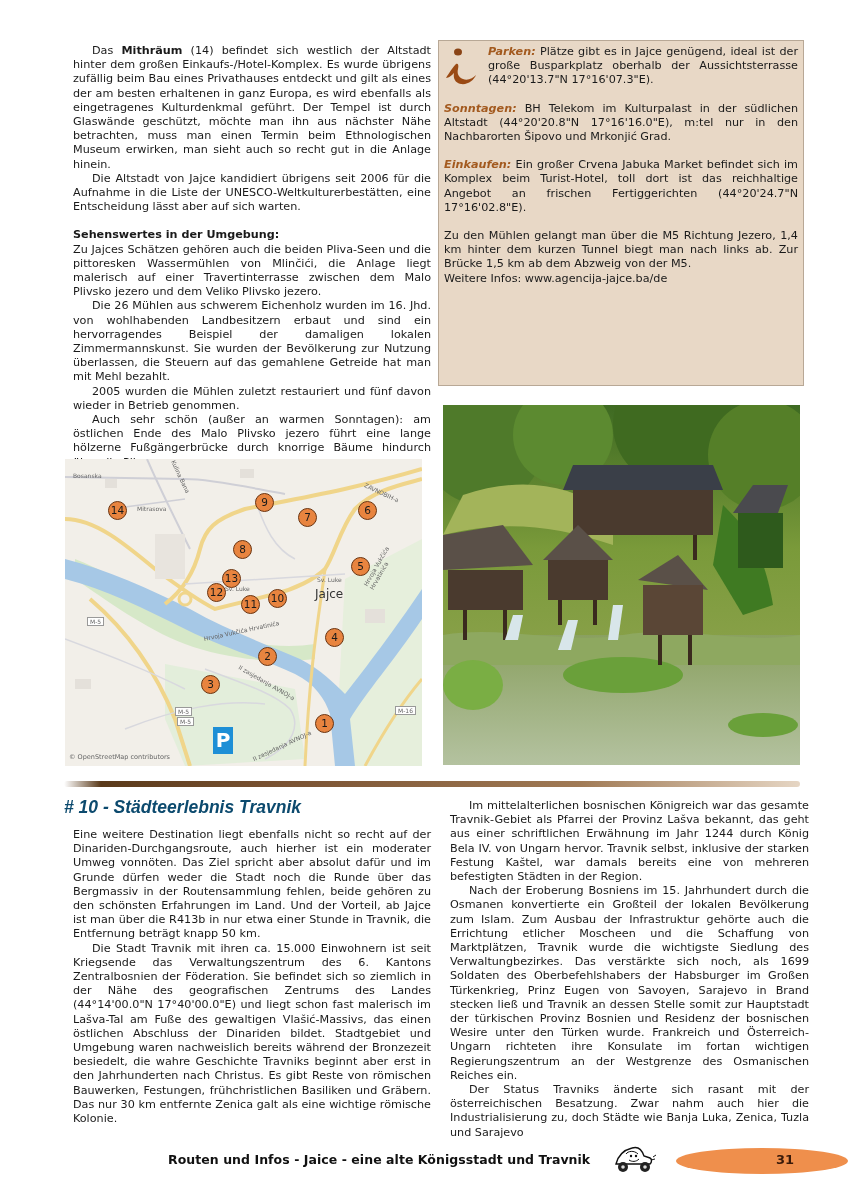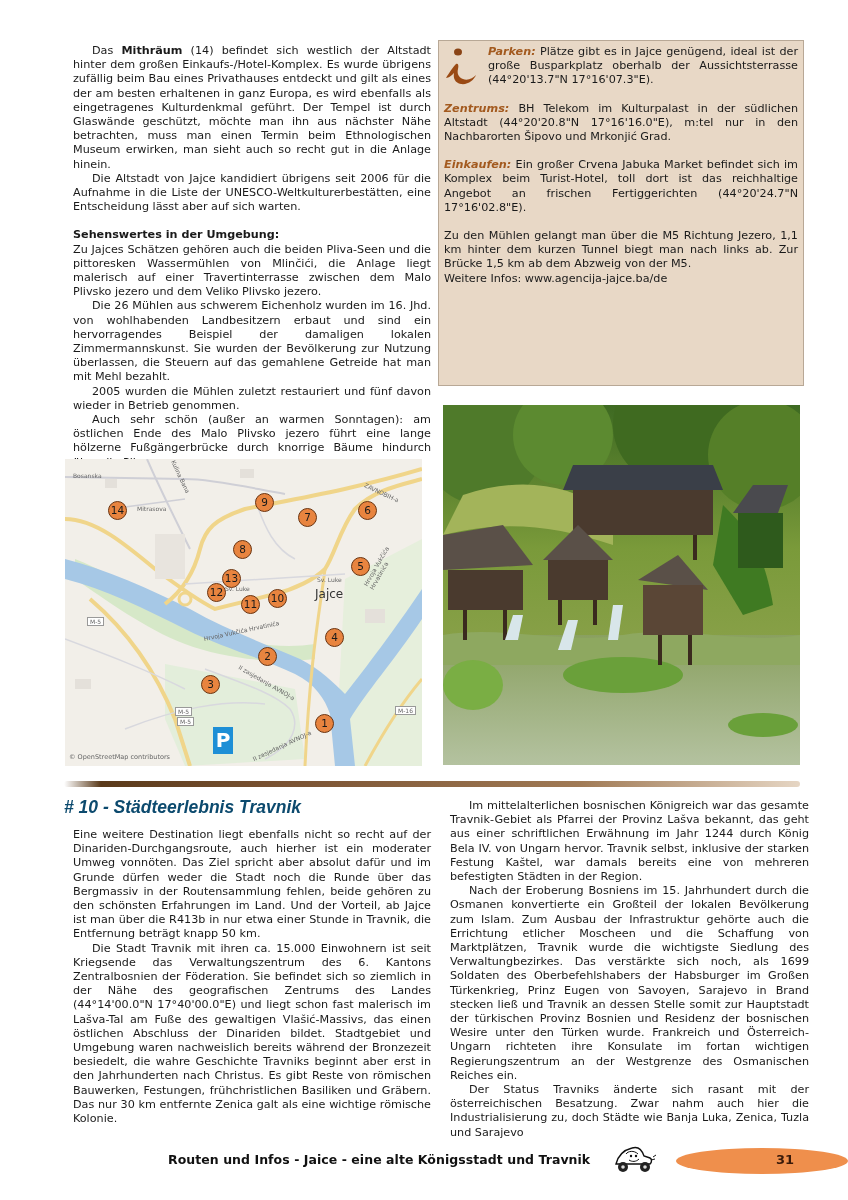--- a/index.html
+++ b/index.html
@@ -87,23 +87,23 @@
   <p class="indent">2005 wurden die Mühlen zuletzt restauriert und fünf davon wieder in Betrieb genommen.</p>
   <p class="indent">Auch sehr schön (außer an warmen Sonntagen): am östlichen Ende des Malo Plivsko jezero führt eine lange hölzerne Fußgängerbrücke durch knorrige Bäume hindurch über die Pliva.</p>
 </div>
 
 <div class="infobox">
   <svg class="info-icon" viewBox="0 0 36 44">
     <ellipse cx="15" cy="7" rx="4" ry="3.5" fill="#8a4416"></ellipse>
     <path d="M3 33 C6 28, 10 22, 13 19 C15 18, 16 20, 15 24 C14 28, 15 32, 20 34 C25 36, 30 33, 33 30 C31 35, 25 40, 18 39 C12 38, 10 33, 11 28 C9 30, 6 33, 3 33 Z" fill="#9a4a14"></path>
   </svg>
   <p class="first"><span class="lbl">Parken:</span><span> Plätze gibt es in Jajce genügend, ideal ist der große Busparkplatz oberhalb der Aussichtsterrasse (44°20'13.7"N 17°16'07.3"E).</span></p>
-  <p><span class="lbl">Zentrums:</span><span> BH Telekom im Kulturpalast in der südlichen Altstadt (44°20'20.8"N 17°16'16.0"E), m:tel nur in den Nachbarorten Šipovo und Mrkonjić Grad.</span></p>
+  <p><span class="lbl">Sonntagen:</span><span> BH Telekom im Kulturpalast in der südlichen Altstadt (44°20'20.8"N 17°16'16.0"E), m:tel nur in den Nachbarorten Šipovo und Mrkonjić Grad.</span></p>
   <p><span class="lbl">Einkaufen:</span><span> Ein großer Crvena Jabuka Market befindet sich im Komplex beim Turist-Hotel, toll dort ist das reichhaltige Angebot an frischen Fertiggerichten (44°20'24.7"N 17°16'02.8"E).</span></p>
-  <p><span>Zu den Mühlen gelangt man über die M5 Richtung Jezero, 1,1 km hinter dem kurzen Tunnel biegt man nach links ab. Zur Brücke 1,5 km ab dem Abzweig von der M5.</span><br><span>Weitere Infos: www.agencija-jajce.ba/de</span></p>
+  <p><span>Zu den Mühlen gelangt man über die M5 Richtung Jezero, 1,4 km hinter dem kurzen Tunnel biegt man nach links ab. Zur Brücke 1,5 km ab dem Abzweig von der M5.</span><br><span>Weitere Infos: www.agencija-jajce.ba/de</span></p>
 </div>
 
 <div class="map">
   <svg width="357" height="307" viewBox="0 0 357 307">
 
     <path d="M10 100 C60 120, 100 150, 150 175 C180 185, 220 190, 250 185 L250 200 C210 205, 160 200, 120 185 C80 170, 40 140, 10 120 Z" fill="#d6e8c8"></path>
     <path d="M100 205 L230 230 L240 300 L120 307 L100 260 Z" fill="#e3eedb"></path>
     <path d="M280 120 L357 80 L357 307 L270 307 Z" fill="#e6efdc"></path>
 
     <path d="M0 120 C40 130, 80 150, 120 170 C160 190, 200 200, 230 215 C250 225, 260 240, 265 255 L270 307 L290 307 L285 260 C300 235, 330 200, 357 160 L357 130 C330 170, 300 210, 280 235 C270 225, 255 210, 235 200 C200 185, 160 170, 125 150 C85 130, 40 110, 0 100 Z" fill="#a6c8e6"></path>

